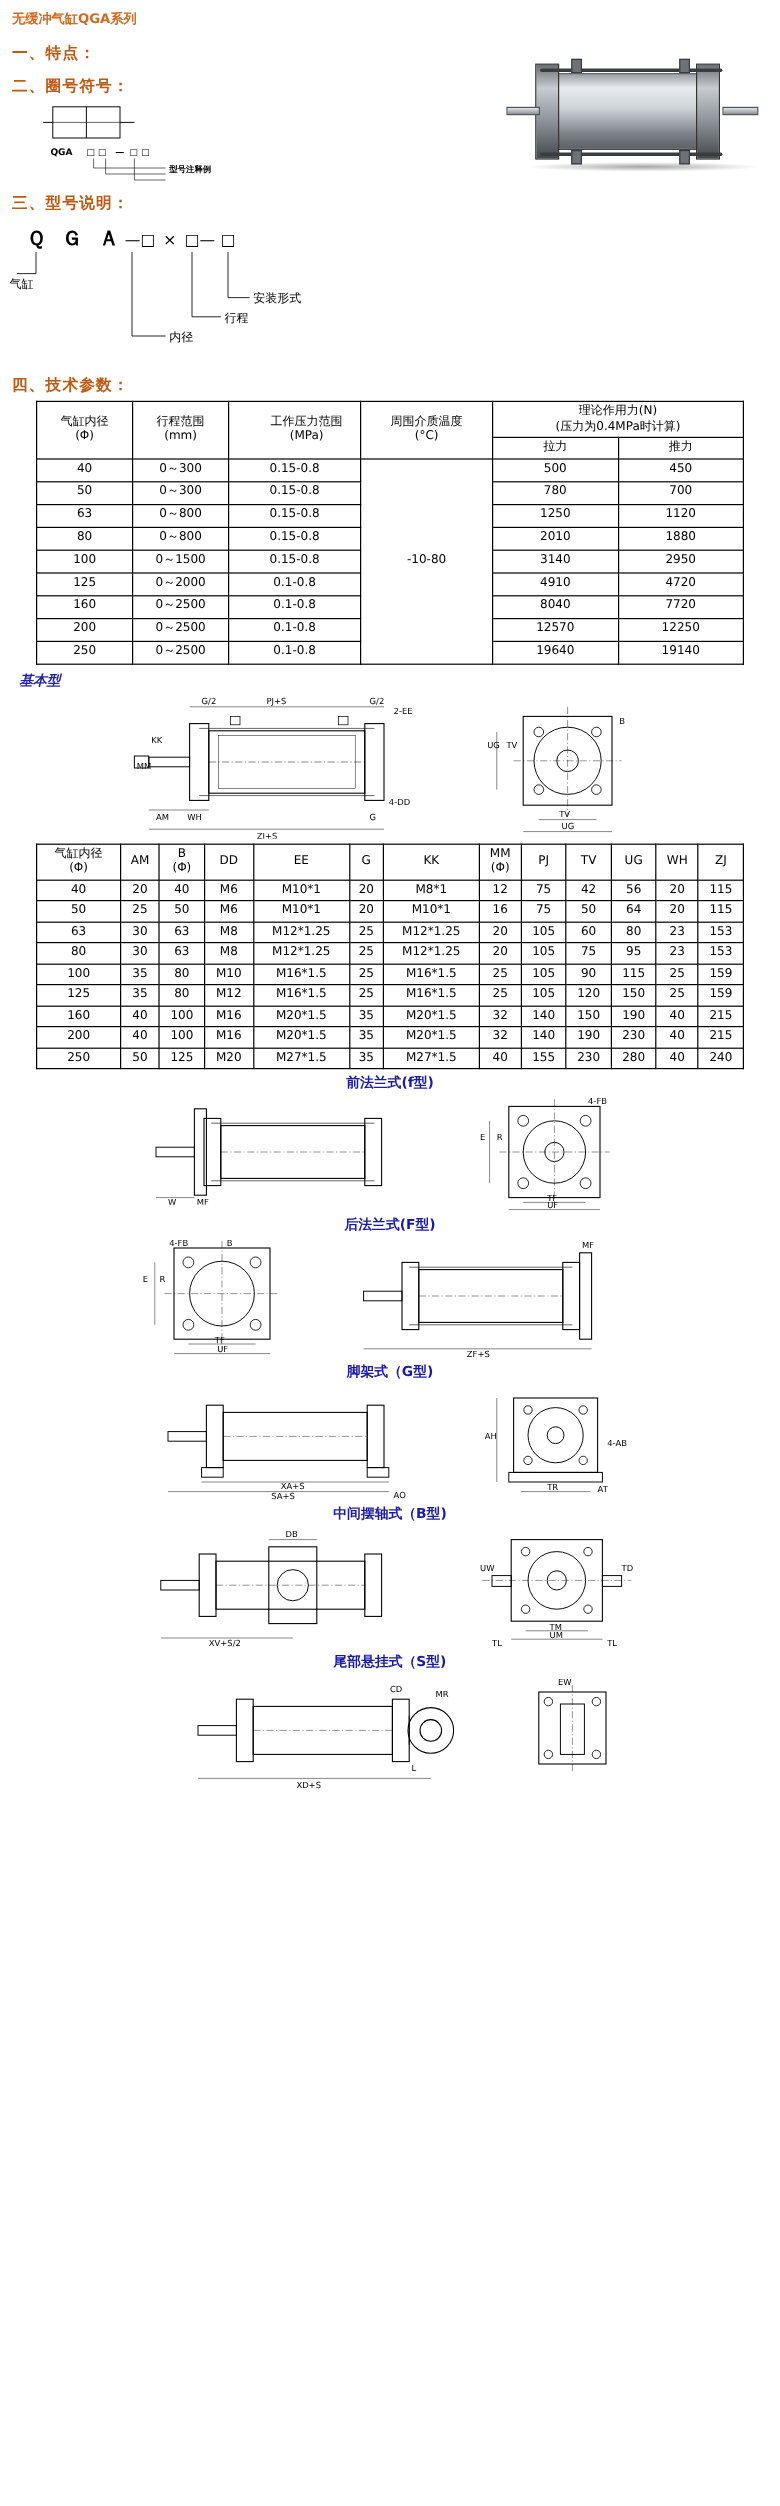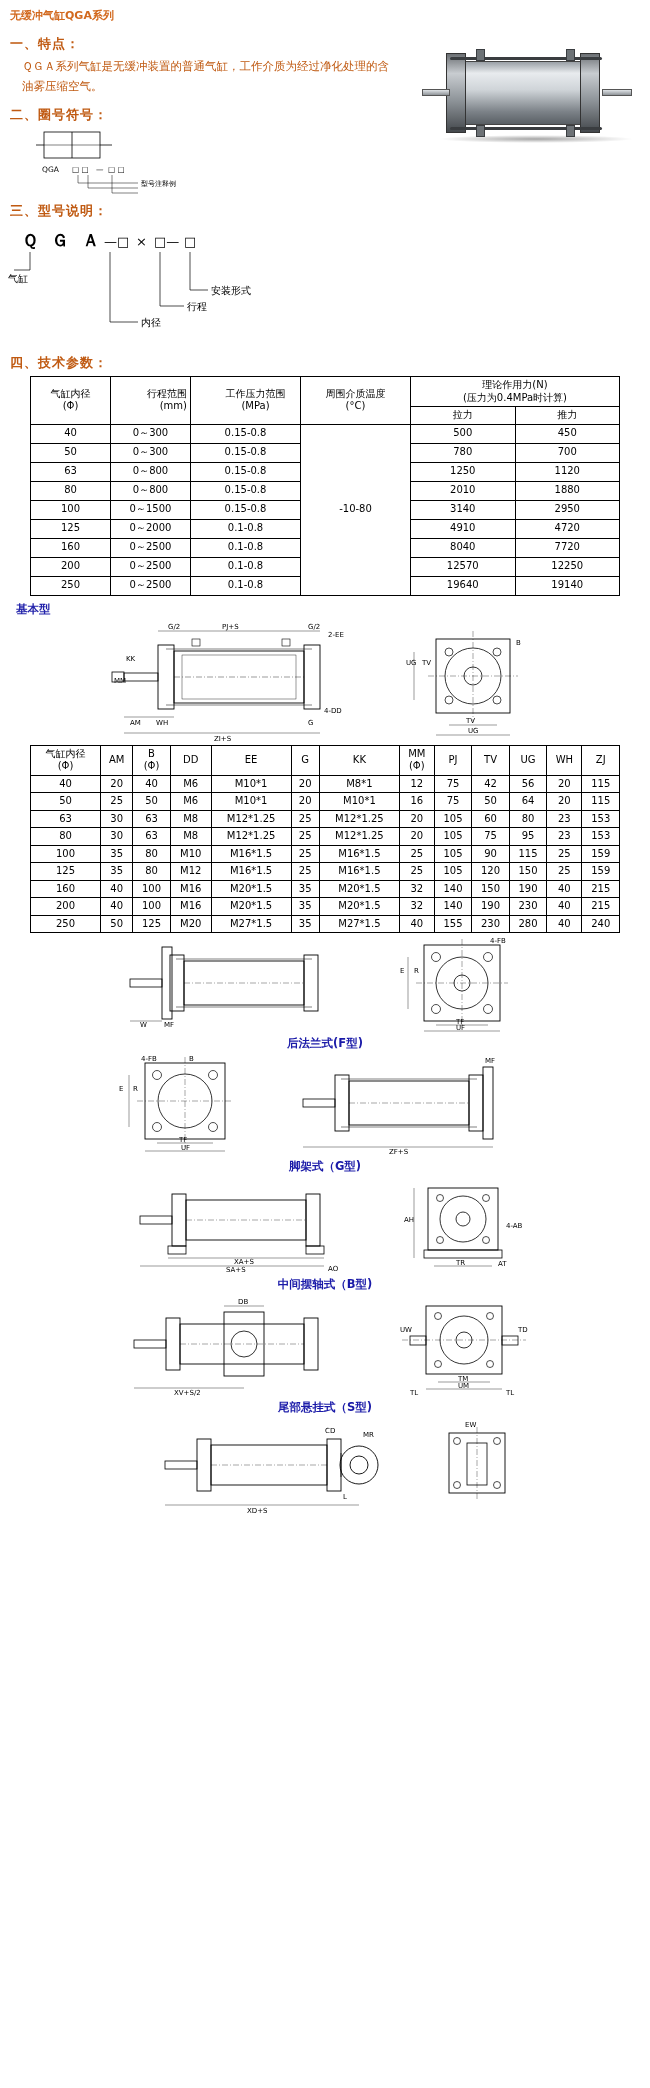--- a/index.html
+++ b/index.html
@@ -32,20 +32,21 @@
     font-size: 11.5px;
     line-height: 1.7;
     margin: 0 0 0 14px;
     max-width: 390px;
   }
   .sub-head {
     color:#2222aa;
     font-weight:bold;
     font-size:11.5px;
     margin: 6px 0 2px 8px;
+    font-style: italic;
   }
   .center-sub {
     color:#1a1aa8;
     font-weight:bold;
     font-size:11.5px;
     text-align:center;
     margin: 4px 0 2px 0;
   }
   .sub-head-black {
     color:#000;
@@ -91,21 +92,21 @@
   .tie-bot { top:84px; }
   .port {
     position:absolute; width:9px; height:12px; background:#6d7276; border:1px solid #3a3d40;
   }
   .shadow {
     position:absolute; left:18px; top:92px; width:196px; height:8px;
     background:radial-gradient(ellipse at center, rgba(0,0,0,0.35), rgba(0,0,0,0) 70%);
   }
 
   
-  .symbol-box { margin-left: 18px; position:relative; height: 62px; width:300px; }
+  .symbol-box { margin-left: 18px; position:relative; height: 62px; width:300px;font-weight:bold; }
 
   
   .model-wrap { display:flex; }
   .model-left { width: 270px; position:relative; height: 120px; }
   .model-right { width: 360px; padding-top: 4px; }
   .mount-title { font-size:12px; font-weight:bold; margin-bottom:4px;}
   .mount-grid { display:grid; grid-template-columns: 1fr 1fr; row-gap:6px; font-size:10.5px; margin-left:6px;}
 
   
   table.spec {
@@ -136,21 +137,20 @@
 </head>
 <body>
 
 <div class="page">
 
   <div class="doc-title">无缓冲气缸QGA系列</div>
 
   <div class="top-row">
     <div class="top-left">
       <div class="sec-head">一、特点：</div>
-      <div class="body-text">ＱＧＡ系列气缸是无缓冲装置的普通气缸，工作介质为经过净化处理的含油雾压缩空气。</div>
 
       <div class="sec-head" style="margin-top:10px">二、圈号符号：</div>
       <div class="symbol-box">
         <svg width="300" height="70" viewBox="0 0 300 70">
 
           <rect x="18" y="4" width="56" height="26" fill="none" stroke="#000" stroke-width="0.8"></rect>
           <line x1="46" y1="4" x2="46" y2="30" stroke="#000" stroke-width="0.8"></line>
           <line x1="18" y1="17" x2="74" y2="17" stroke="#000" stroke-width="0.5"></line>
           <line x1="74" y1="17" x2="86" y2="17" stroke="#000" stroke-width="0.8"></line>
           <line x1="10" y1="17" x2="18" y2="17" stroke="#000" stroke-width="0.8"></line>
@@ -222,21 +222,21 @@
 
   <div class="sec-head" style="margin-top:10px">四、技术参数：</div>
 
   <table class="spec tbl1">
     <thead>
       <tr>
         <th rowspan="2" style="width:80px;">
           <span style="white-space:pre-line">气缸内径
 (Φ)</span>
         </th>
-        <th rowspan="2" style="width:80px;text-align:right;">
+        <th rowspan="2" style="width:80px;">
           <span style="white-space:pre-line">行程范围
 (mm)</span>
         </th>
         <th rowspan="2" style="width:110px;padding-left:23px;">
           <span style="white-space:pre-line">工作压力范围
 (MPa)</span>
         </th>
         <th rowspan="2" style="width:110px;">
           <span style="white-space:pre-line">周围介质温度
 (°C)</span>
@@ -534,20 +534,21 @@
           <td>40</td>
           <td>155</td>
           <td>230</td>
           <td>280</td>
           <td>40</td>
           <td>240</td>
         </tr>
       </tbody>
   </table>
 
+  <div class="center-sub">前法兰式(f型)</div>
   <div class="draw-row">
     <div class="drawing">
       <svg width="270" height="90" viewBox="0 0 270 90">
         <rect x="78" y="24" width="120" height="44" fill="none" stroke="#000" stroke-width="0.9"></rect>
         <rect x="64" y="18" width="14" height="56" fill="none" stroke="#000" stroke-width="0.9"></rect>
         <rect x="198" y="18" width="14" height="56" fill="none" stroke="#000" stroke-width="0.9"></rect>
         <rect x="56" y="10" width="10" height="72" fill="none" stroke="#000" stroke-width="0.9"></rect>
         <rect x="24" y="42" width="32" height="8" fill="none" stroke="#000" stroke-width="0.8"></rect>
         <line x1="78" y1="46" x2="198" y2="46" stroke="#000" stroke-width="0.35" stroke-dasharray="6,2,1,2"></line>
         <line x1="70" y1="22" x2="206" y2="22" stroke="#000" stroke-width="0.5"></line>

